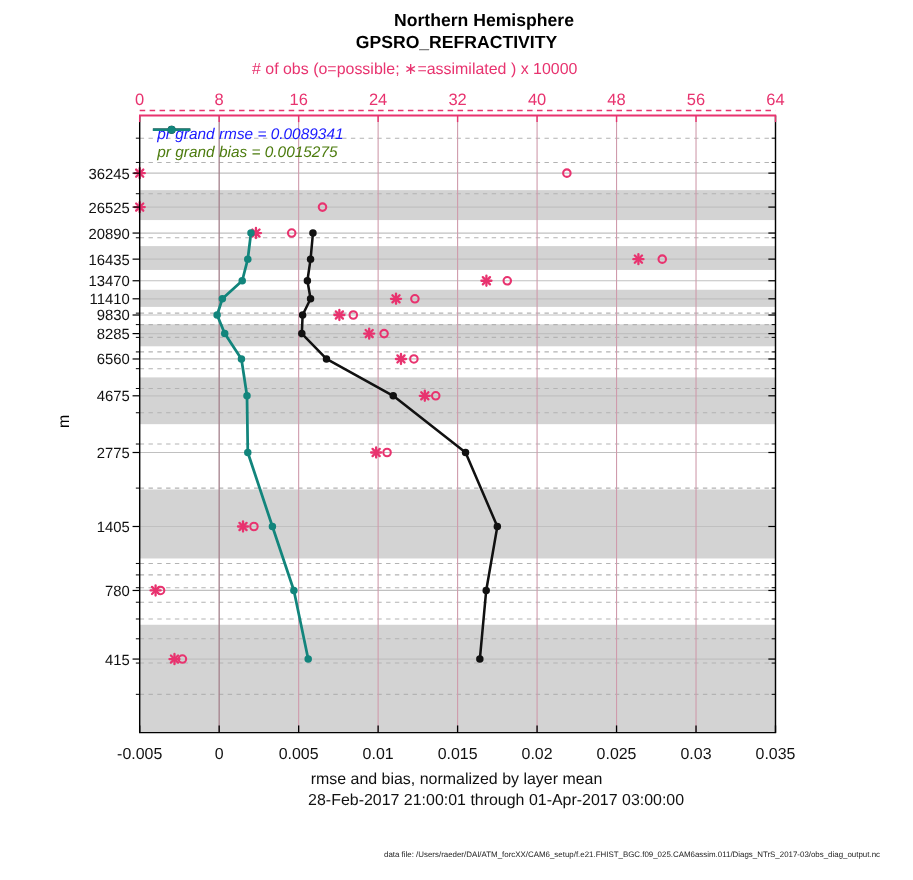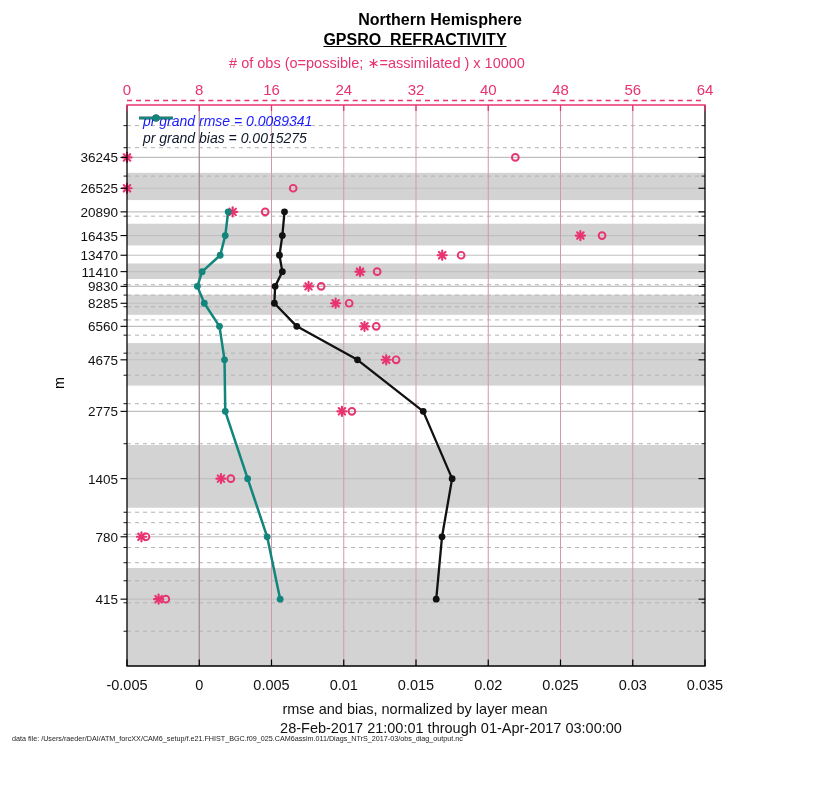--- a/index.html
+++ b/index.html
@@ -1,26 +1,26 @@
 <!DOCTYPE html>
 <html><head>
 <meta charset="utf-8">
 <style>
   html,body{margin:0;padding:0;background:#ffffff;}
   .figure{position:relative;width:830px;height:800px;background:#fff;overflow:hidden;
           font-family:"Liberation Sans","DejaVu Sans",sans-serif;}
   .ttl{position:absolute;left:0;width:830px;text-align:center;color:#000;font-weight:bold;font-size:16px;}
   .title1{top:11px;margin-left:25px;}
-  .title2{top:31px;text-decoration:underline;}
+  .title2{top:31px;}
   .obslabel{position:absolute;left:0;width:754px;top:55px;text-align:center;font-size:14.5px;color:#e8336f;}
   .ylabel{position:absolute;left:46px;top:374px;width:28px;height:18px;text-align:center;
           font-size:14.5px;color:#000;transform:rotate(-90deg);}
   .xlabel{position:absolute;left:0;width:830px;top:701px;text-align:center;font-size:14.5px;color:#111;}
   .dateline{position:absolute;left:0;width:830px;top:720px;text-align:center;font-size:14.5px;color:#111;padding-left:36px;}
-  .datafile{position:absolute;left:0;width:800px;top:734px;text-align:left;font-size:7.2px;color:#222;padding-left:12px;}
+  .datafile{position:absolute;left:0;width:800px;top:772px;text-align:right;font-size:7.2px;color:#222;}
   .legend{position:absolute;left:138px;top:112px;font-style:italic;}
   .legend-row{display:flex;align-items:center;height:17px;}
   .lsample{display:block;}
   .ltext{font-size:14px;margin-left:5px;white-space:pre;}
   svg{position:absolute;left:0;top:0;}
 </style>
 </head>
 <body>
 
 <div class="figure">
@@ -307,21 +307,21 @@
         <line x1="1" y1="6" x2="35" y2="6" stroke-width="2.3" stroke="#111111"></line>
         <circle cx="18" cy="6" r="3.6" fill="#111111"></circle>
       </svg>
       <span class="ltext" style="color: rgb(26, 26, 255);">pr grand rmse = 0.0089341</span>
     </div>
     <div class="legend-row">
       <svg class="lsample" width="36" height="12">
         <line x1="1" y1="6" x2="35" y2="6" stroke-width="2.3" stroke="#12857c"></line>
         <circle cx="18" cy="6" r="3.6" fill="#12857c"></circle>
       </svg>
-      <span class="ltext" style="color: #0f172a;">pr grand bias = 0.0015275</span>
+      <span class="ltext" style="color: #4d7c0f;">pr grand bias = 0.0015275</span>
     </div>
   </div>
 
   <div class="ylabel">m</div>
   <div class="xlabel">rmse and bias, normalized by layer mean</div>
   <div class="dateline">28-Feb-2017 21:00:01 through 01-Apr-2017 03:00:00</div>
   <div class="datafile">data file: /Users/raeder/DAI/ATM_forcXX/CAM6_setup/f.e21.FHIST_BGC.f09_025.CAM6assim.011/Diags_NTrS_2017-03/obs_diag_output.nc</div>
 </div>
 
 </body></html>

